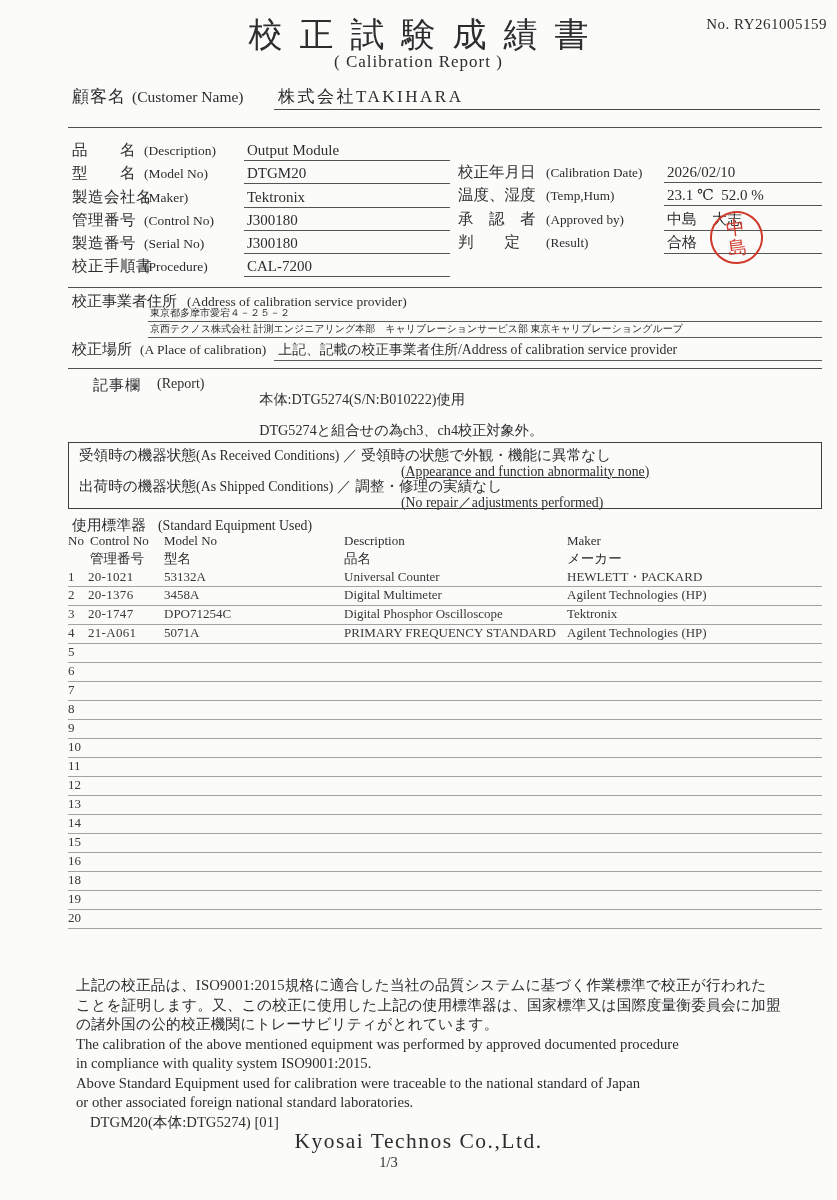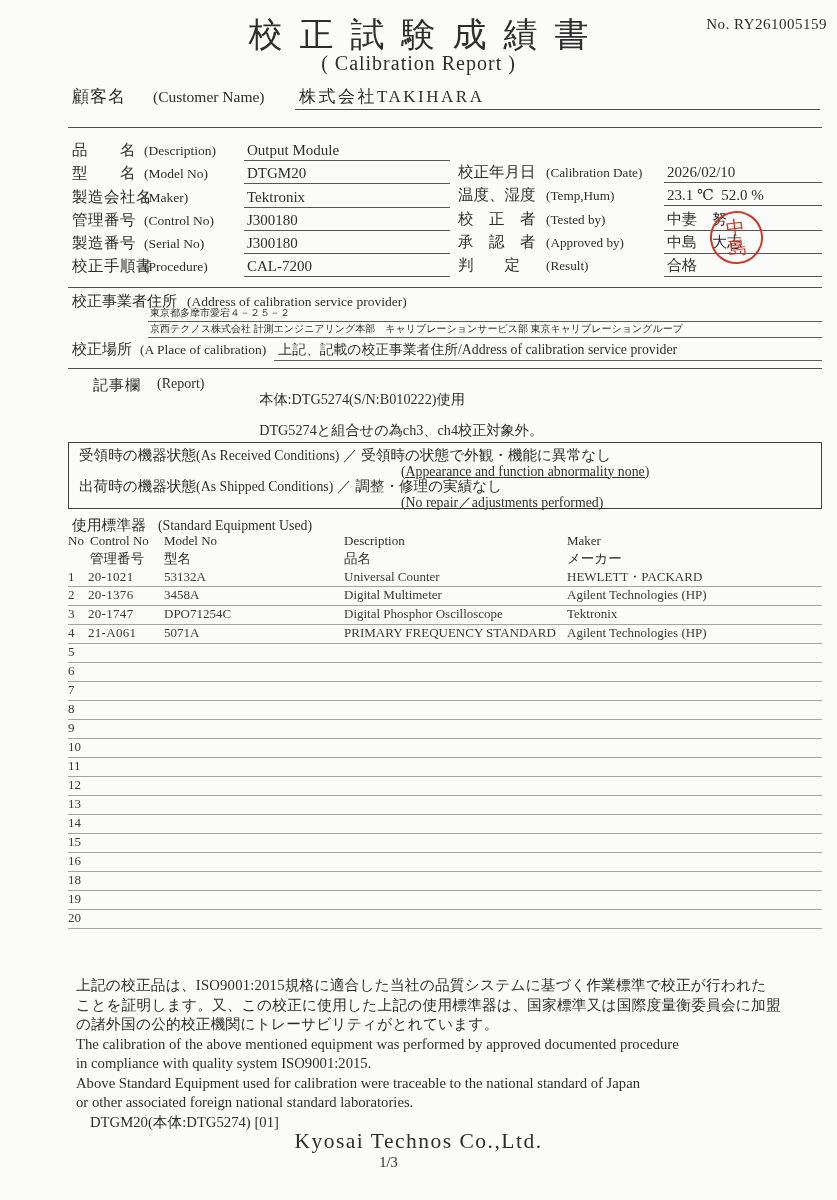--- a/index.html
+++ b/index.html
@@ -10,27 +10,27 @@
     color:#2d2d2d;
     position:relative;
     overflow:hidden;
   }
   .abs { position:absolute; }
 
   
   .report-no { top:16px; right:10px; font-size:15px; letter-spacing:.5px; }
   .title { top:12px; left:0; width:100%; text-align:center; font-size:34px;
            letter-spacing:17px; padding-left:17px; font-weight:500; }
-  .subtitle { top:52px; left:0; width:100%; text-align:center; font-size:20px;
+  .subtitle { top:52px; left:0; width:100%; text-align:center; font-size:17px;
               letter-spacing:1px; }
 
   
   .customer { top:85px; left:72px; right:17px; display:flex; align-items:baseline; font-size:17px; }
   .customer .lab-jp { width:60px; letter-spacing:1px; }
-  .customer .lab-en { width:142px; font-size:15.5px;margin-left:21px; }
+  .customer .lab-en { width:142px; font-size:15.5px; }
   .customer .cust-val { flex:1; border-bottom:1.5px solid #4a4a4a; padding:0 2px 1px 4px;
                         letter-spacing:2.5px; white-space:pre; }
 
   .rule { left:68px; right:15px; border-top:1.5px solid #4f4f4f; height:0; }
   .rule1 { top:127px; } .rule2 { top:287px; } .rule3 { top:368px; }
 
   
   .fields { display:flex; flex-direction:column; }
   .fields-left  { top:140px; left:72px;  width:378px; }
   .fields-right { top:162px; left:458px; width:364px; }
@@ -150,25 +150,20 @@
     <span class="f-jp">校正年月日</span>
     <span class="f-en">(Calibration Date)</span>
     <span class="f-val">2026/02/10</span>
   </div>
   <div class="frow">
     <span class="f-jp">温度、湿度</span>
     <span class="f-en">(Temp,Hum)</span>
     <span class="f-val">23.1 ℃  52.0 %</span>
   </div>
   <div class="frow">
-    <span class="f-jp">校　正　者</span>
-    <span class="f-en">(Tested by)</span>
-    <span class="f-val">中妻　努</span>
-  </div>
-  <div class="frow">
     <span class="f-jp">承　認　者</span>
     <span class="f-en">(Approved by)</span>
     <span class="f-val">中島　大志</span>
   </div>
   <div class="frow">
     <span class="f-jp">判　　定</span>
     <span class="f-en">(Result)</span>
     <span class="f-val">合格</span>
   </div>
 </div>

